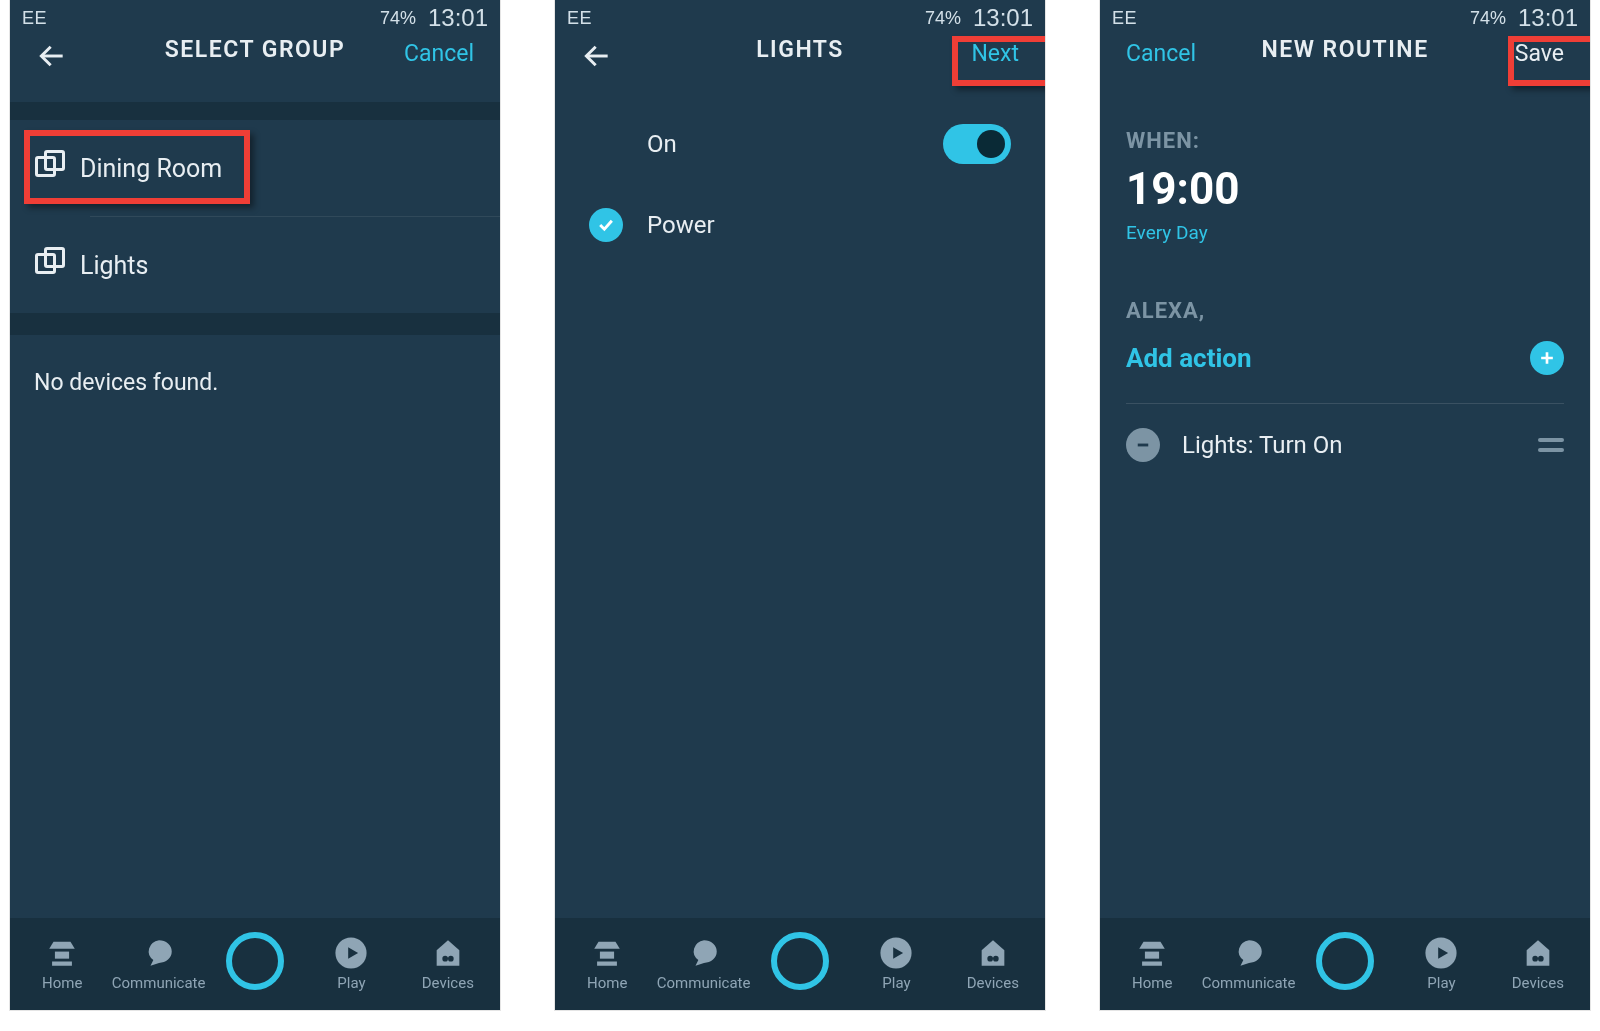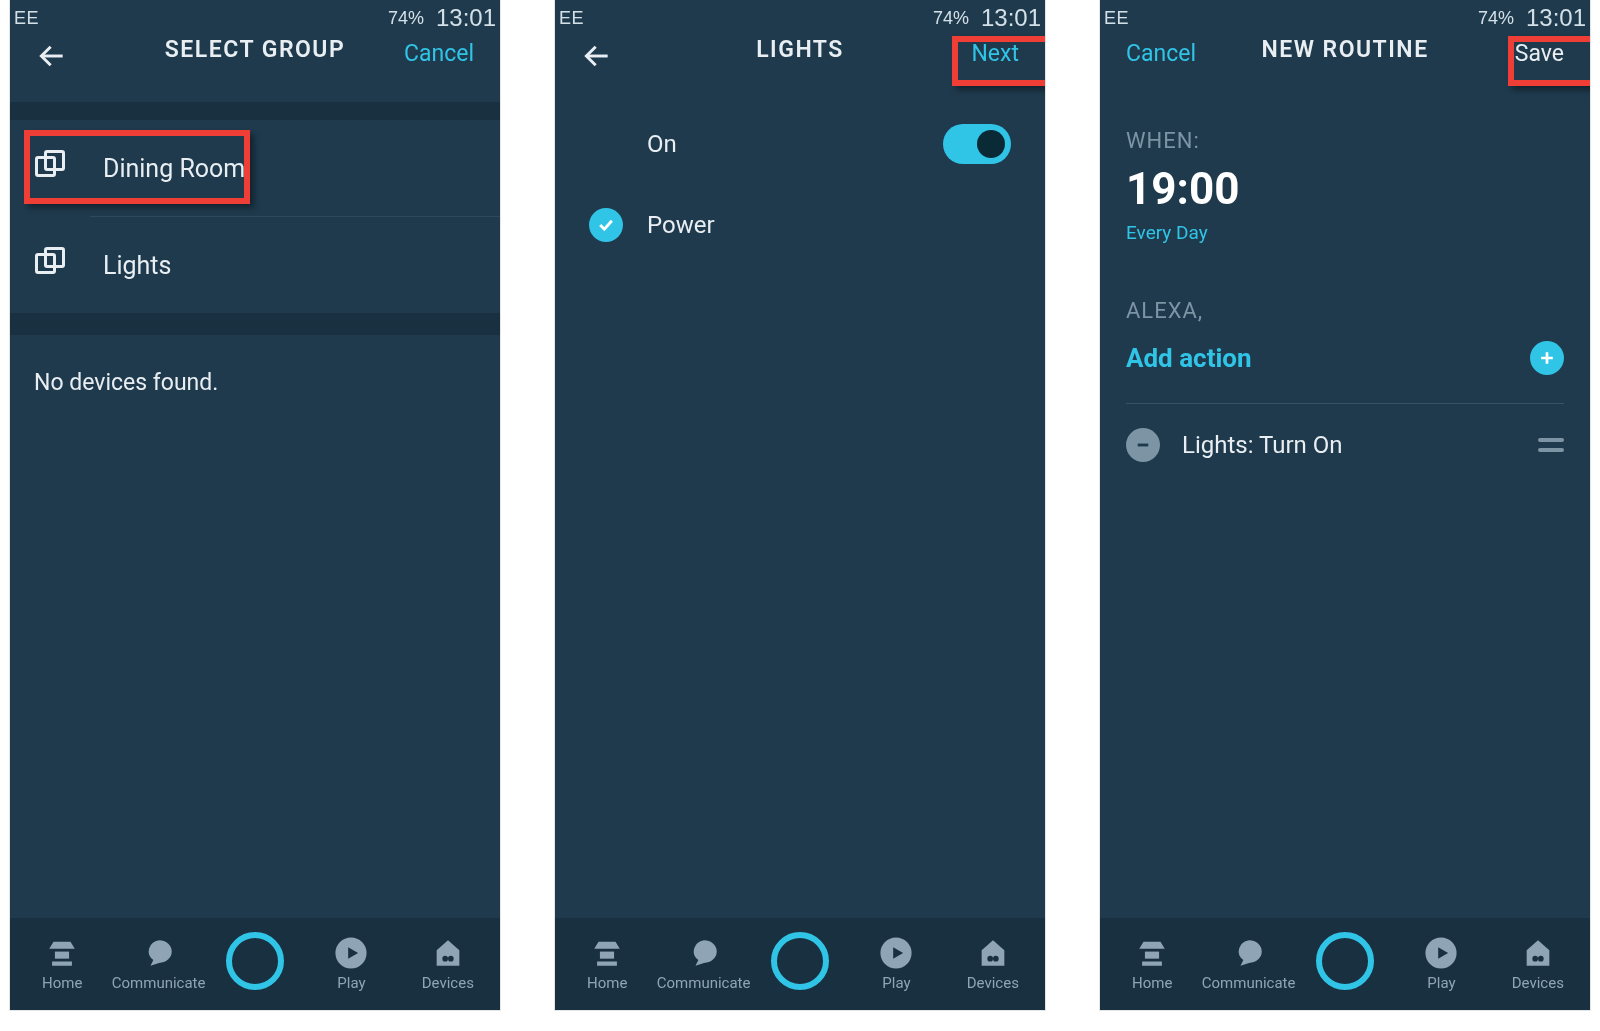--- a/index.html
+++ b/index.html
@@ -38,21 +38,21 @@
     overflow: hidden;
     box-shadow: 0 0 0 1px rgba(0,0,0,.1);
   }
   
   .status {
     height: 36px;
     display: flex;
     align-items: center;
     justify-content: space-between;
     font-size: 18px;
-    padding: 0 4px;
+    padding: 0 12px;
     color: #d3e0e8;
     font-weight: 400;
     font-family: Arial, sans-serif;
   }
   .status .left, .status .right { display:flex; align-items:center; gap:6px; }
   .status .carrier { font-size:18px; letter-spacing:.5px; }
   .status svg { display:block; }
   .status .time { font-size:24px; }
   
   .app-header {
@@ -85,21 +85,21 @@
     background: var(--bg-phone-dark);
   }
   .band-h { height:18px; }
   .band-h2 { height:22px; }
   
   .row {
     display:flex;
     align-items:center;
     padding: 0 22px;
     height: 96px;
-    gap: 35px;
+    gap: 12px;
     font-size: 25px;
     font-weight: 400;
   }
   .group-icon svg { width:36px; height:36px; }
   .row-sep {
     border-top:1px solid rgba(255,255,255,.08);
     margin-left:80px;
     height:0;
   }
   .info-text {
@@ -134,21 +134,21 @@
     background:#0a2a36;
   }
   
   .sec {
     padding: 26px 26px 0 26px;
   }
   .sec .label {
     color:#7c94a4;
     font-size: 22px;
     letter-spacing: 1px;
-    font-weight:400;
+    font-weight:700;
   }
   .time-big {
     font-size: 44px;
     font-weight: 700;
     margin-top:10px;
     color:#fff;
   }
   .time-sub {
     font-size: 19px;
     color: var(--accent);

